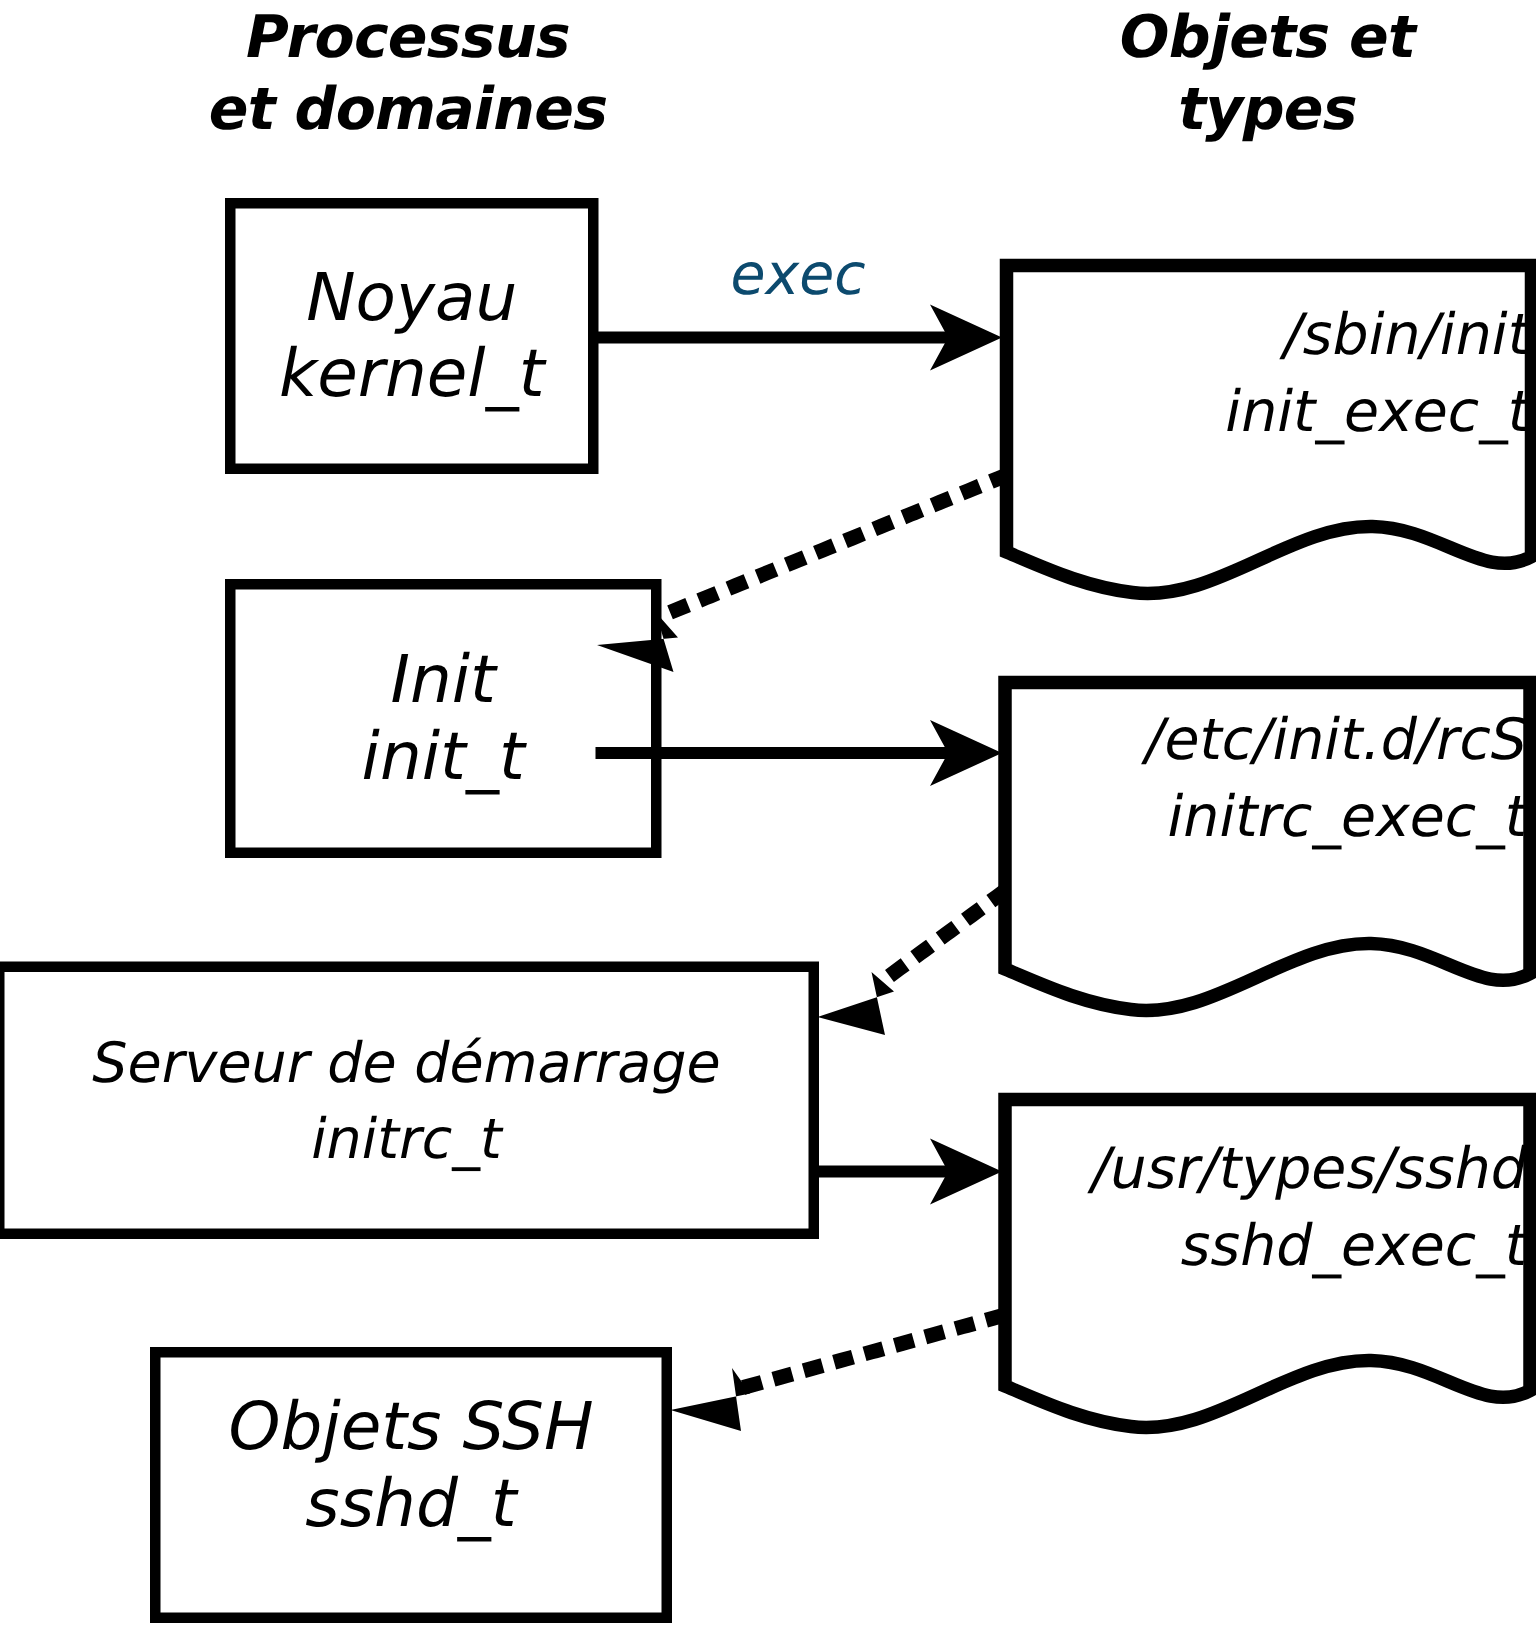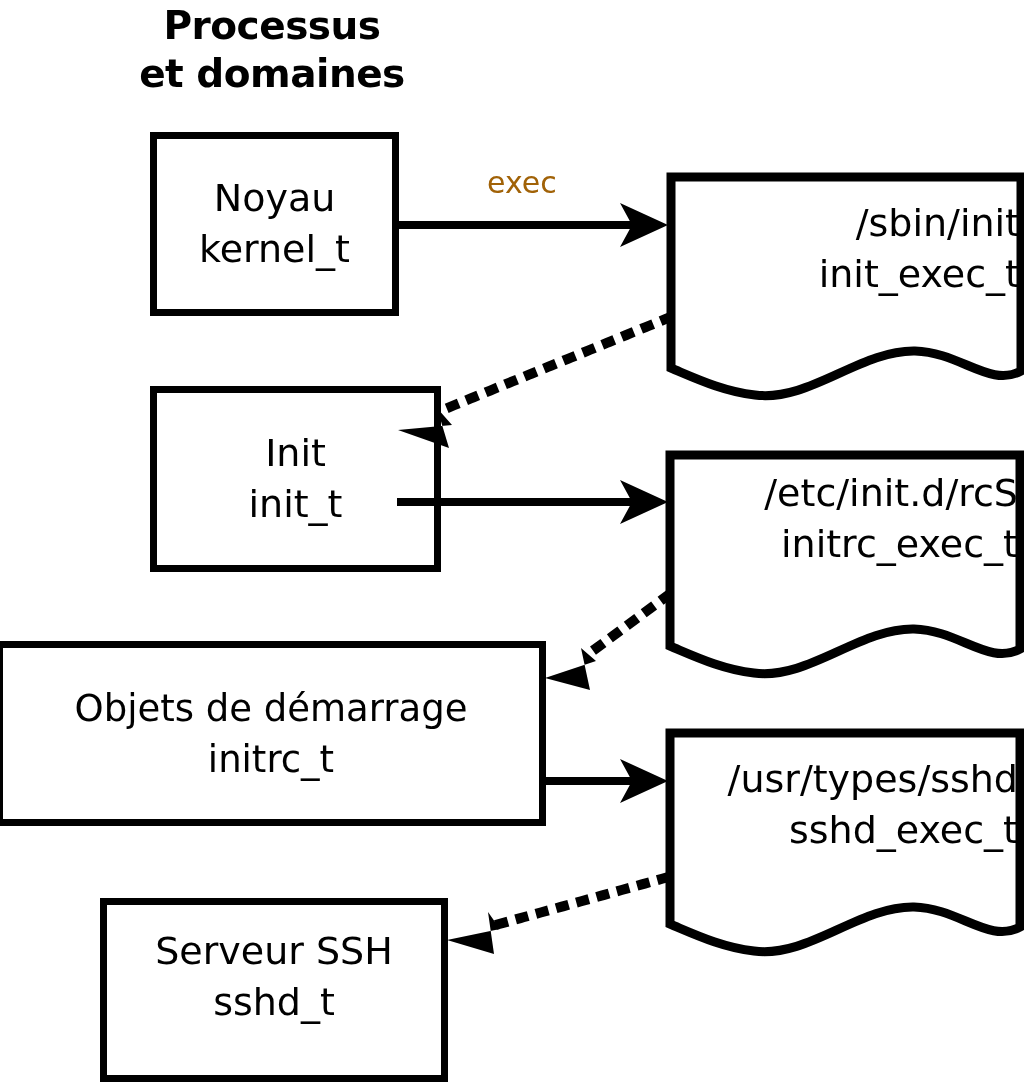--- a/index.html
+++ b/index.html
@@ -7,20 +7,21 @@
     padding: 0;
     background: #ffffff;
   }
   #canvas {
     position: relative;
     width: 1024px;
     height: 1084px;
     background: #ffffff;
     overflow: hidden;
     font-family: "DejaVu Sans", "Liberation Sans", sans-serif;
+    font-style: italic;
   }
   .col-title {
     position: absolute;
     text-align: center;
     font-weight: bold;
     font-size: 39px;
     line-height: 48px;
     color: #000000;
     letter-spacing: -0.5px;
     white-space: pre-line;
@@ -33,21 +34,21 @@
     box-sizing: border-box;
     border: 7px solid #000000;
     background: #ffffff;
     display: flex;
     align-items: center;
     justify-content: center;
     color: #000000;
   }
   .proc-box .lines {
     text-align: center;
-    font-size: 38px;
+    font-size: 44px;
     line-height: 51px;
     white-space: pre-line;
   }
 
   .doc-shape {
     position: absolute;
     color: #000000;
   }
   .doc-shape svg { display: block; }
   .doc-label {
@@ -61,52 +62,54 @@
 
   .edge-layer {
     position: absolute;
     left: 0; top: 0;
     width: 1024px; height: 1084px;
     pointer-events: none;
   }
 
   .edge-label {
     position: absolute;
-    font-size: 30px;
+    font-size: 38px;
     line-height: 42px;
-    color: #a16207;
+    color: #0c4a6e;
     white-space: nowrap;
   }
 </style>
 </head>
 <body>
 
 <div id="canvas">
 
   <div class="col-title" id="title-left">Processus
 et domaines</div>
 
+  <div class="col-title" id="title-right">Objets et
+types</div>
 
   <div class="proc-box" style="left:150px; top:132px; width:249px; height:184px;">
     <div class="lines">Noyau
 kernel_t</div>
   </div>
 
   <div class="proc-box" style="left:150px; top:386px; width:291px; height:186px;">
     <div class="lines">Init
 init_t</div>
   </div>
 
   <div class="proc-box" style="left:-4px; top:641px; width:550px; height:185px;">
-    <div class="lines" style="font-size:37px;">Objets de démarrage
+    <div class="lines" style="font-size:37px;">Serveur de démarrage
 initrc_t</div>
   </div>
 
   <div class="proc-box" style="left:100px; top:898px; width:348px; height:184px;">
-    <div class="lines" style="margin-top:-26px;">Serveur SSH
+    <div class="lines" style="margin-top:-26px;">Objets SSH
 sshd_t</div>
   </div>
 
   <div class="doc-shape" style="left:660px; top:166px;">
     <svg width="372" height="244" viewBox="0 0 372 244">
       <path d="M 11 11 L 361 11 L 361 205
                C 330 222 300 186 255 185
                C 200 184 150 236 95 229
                C 62 225 35 212 11 202 Z" fill="#ffffff" stroke="#000000" stroke-width="9" stroke-linejoin="miter" stroke-linecap="butt"></path>
     </svg>

